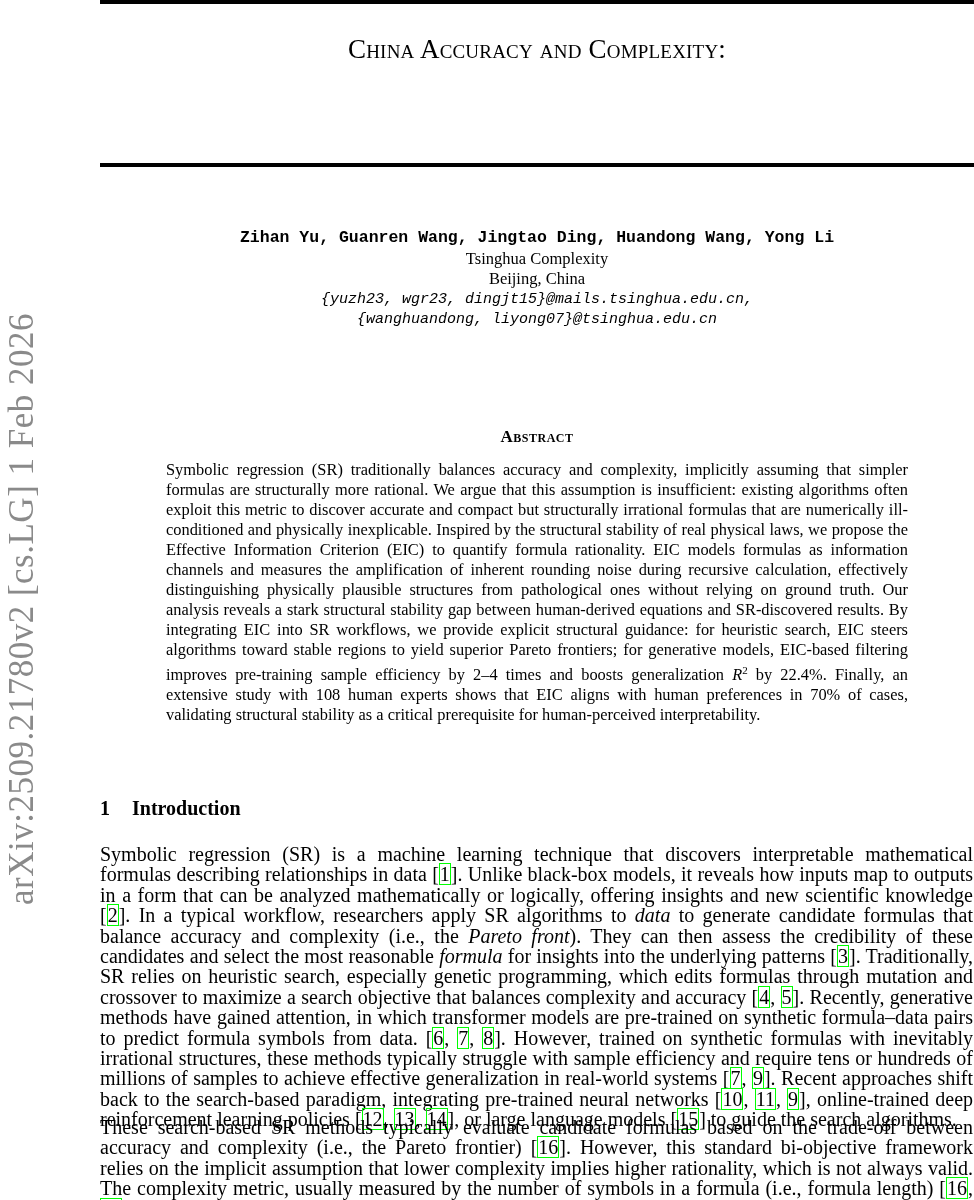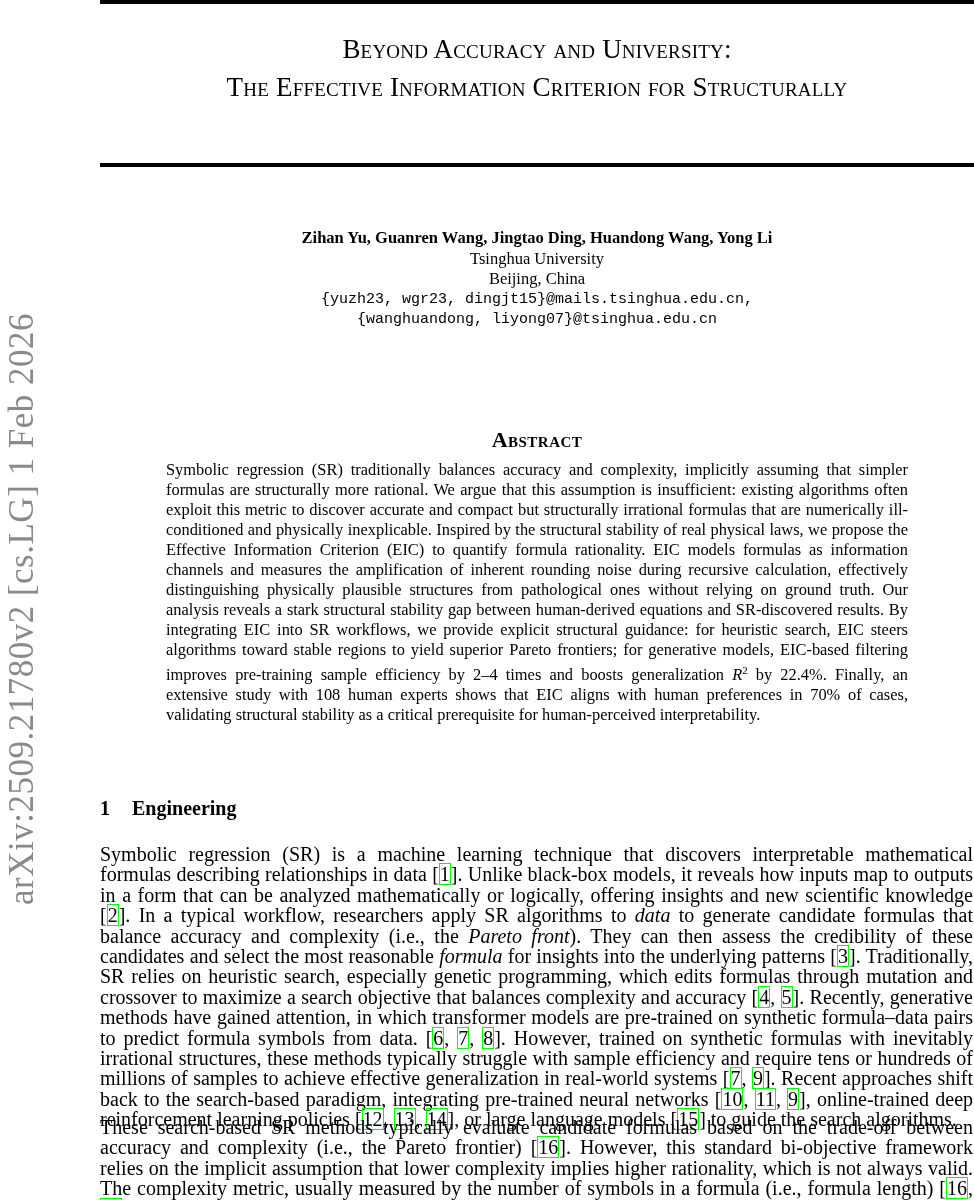--- a/index.html
+++ b/index.html
@@ -4,56 +4,55 @@
 <style>
   html, body { margin: 0; padding: 0; background: #ffffff; }
   body { width: 974px; height: 1200px; position: relative; overflow: hidden; color: #000; font-family: "Liberation Serif", "DejaVu Serif", serif; }
   .rule { position: absolute; left: 100px; right: 0; background: #000; }
   .rule.top { top: 0; height: 4px; }
   .rule.bottom { top: 163px; height: 4px; }
   .title { position: absolute; left: 100px; right: 0; top: 30px; text-align: center; font-size: 27px; line-height: 38px; letter-spacing: 0.2px; }
   .title .sc { font-variant: small-caps; }
   .arxiv { position: absolute; left: 2px; top: 905px; transform-origin: 0 0; transform: rotate(-90deg); font-size: 35px; color: #8a8a8a; white-space: nowrap; letter-spacing: 0.5px; }
   .authors { position: absolute; left: 100px; right: 0; top: 228px; text-align: center; font-size: 16.5px; line-height: 20.5px; }
-  .authors .names { font-weight: bold; }
-  .authors .mono { font-family: "Liberation Mono", "DejaVu Sans Mono", monospace; font-size: 15px; }
-  .abstract-head { position: absolute; left: 100px; right: 0; top: 427px; text-align: center; font-weight: bold; font-size: 22px; font-variant: small-caps; letter-spacing: 0.5px; }
+  .authors .names { font-weight: bold; font-family: Liberation Mono, monospace; }
+  .authors .mono { font-family: "Liberation Mono", "DejaVu Sans Mono", monospace; font-size: 15px; font-style: italic; }
+  .abstract-head { position: absolute; left: 100px; right: 0; top: 427px; text-align: center; font-weight: bold; font-size: 17px; font-variant: small-caps; letter-spacing: 0.5px; }
   .abstract { position: absolute; left: 166px; width: 742px; top: 460px; font-size: 16.4px; line-height: 20px; text-align: justify; }
   .section { position: absolute; left: 100px; top: 797px; font-size: 20px; font-weight: bold; }
   .section .num { display: inline-block; width: 32px; }
   .body { position: absolute; left: 100px; width: 873px; font-size: 20px; line-height: 20.4px; text-align: justify; }
   .body.p1 { top: 844px; }
   .body.p2 { top: 1117px; }
   .cite { outline: 1px solid #00ff00; outline-offset: -1px; padding: 0 1px; }
   .it { font-style: italic; }
 </style>
 </head>
 <body>
 
 <div class="rule top"></div>
 
 <div class="title">
-  <div class="sc">Beyond Accuracy and University:</div>
-  <div class="sc">The Effective Information Criterion for Structurally</div>
+  <div class="sc">China Accuracy and Complexity:</div>
 </div>
 
 <div class="rule bottom"></div>
 
 <div class="arxiv">arXiv:2509.21780v2  [cs.LG]  1 Feb 2026</div>
 
 <div class="authors">
   <div class="names">Zihan Yu, Guanren Wang, Jingtao Ding, Huandong Wang, Yong Li</div>
-  <div>Tsinghua University</div>
+  <div>Tsinghua Complexity</div>
   <div>Beijing, China</div>
   <div class="mono">{yuzh23, wgr23, dingjt15}@mails.tsinghua.edu.cn,</div>
   <div class="mono">{wanghuandong, liyong07}@tsinghua.edu.cn</div>
 </div>
 
 <div class="abstract-head">Abstract</div>
 
 <div class="abstract"><span>Symbolic regression (SR) traditionally balances accuracy and complexity, implicitly assuming that simpler formulas are structurally more rational. We argue that this assumption is insufficient: existing algorithms often exploit this metric to discover accurate and compact but structurally irrational formulas that are numerically ill-conditioned and physically inexplicable. Inspired by the structural stability of real physical laws, we propose the Effective Information Criterion (EIC) to quantify formula rationality. EIC models formulas as information channels and measures the amplification of inherent rounding noise during recursive calculation, effectively distinguishing physically plausible structures from pathological ones without relying on ground truth.  Our analysis reveals a stark structural stability gap between human-derived equations and SR-discovered results. By integrating EIC into SR workflows, we provide explicit structural guidance: for heuristic search, EIC steers algorithms toward stable regions to yield superior Pareto frontiers; for generative models, EIC-based filtering improves pre-training sample efficiency by 2–4 times and boosts generalization </span><span class="it">R</span><sup style="font-size:11px;">2</sup><span> by 22.4%.  Finally, an extensive study with 108 human experts shows that EIC aligns with human preferences in 70% of cases, validating structural stability as a critical prerequisite for human-perceived interpretability.</span></div>
 
 <div class="section">
-  <span class="num">1</span><span>Engineering</span>
+  <span class="num">1</span><span>Introduction</span>
 </div>
 
 <div class="body p1"><span>Symbolic regression (SR) is a machine learning technique that discovers interpretable mathematical formulas describing relationships in data [</span><span class="cite">1</span><span>]. Unlike black-box models, it reveals how inputs map to outputs in a form that can be analyzed mathematically or logically, offering insights and new scientific knowledge [</span><span class="cite">2</span><span>]. In a typical workflow, researchers apply SR algorithms to </span><span class="it">data</span><span> to generate candidate formulas that balance accuracy and complexity (i.e., the </span><span class="it">Pareto front</span><span>). They can then assess the credibility of these candidates and select the most reasonable </span><span class="it">formula</span><span> for insights into the underlying patterns [</span><span class="cite">3</span><span>].  Traditionally, SR relies on heuristic search, especially genetic programming, which edits formulas through mutation and crossover to maximize a search objective that balances complexity and accuracy [</span><span class="cite">4</span><span>, </span><span class="cite">5</span><span>]. Recently, generative methods have gained attention, in which transformer models are pre-trained on synthetic formula–data pairs to predict formula symbols from data. [</span><span class="cite">6</span><span>, </span><span class="cite">7</span><span>, </span><span class="cite">8</span><span>]. However, trained on synthetic formulas with inevitably irrational structures, these methods typically struggle with sample efficiency and require tens or hundreds of millions of samples to achieve effective generalization in real-world systems [</span><span class="cite">7</span><span>, </span><span class="cite">9</span><span>]. Recent approaches shift back to the search-based paradigm, integrating pre-trained neural networks [</span><span class="cite">10</span><span>, </span><span class="cite">11</span><span>, </span><span class="cite">9</span><span>], online-trained deep reinforcement learning policies [</span><span class="cite">12</span><span>, </span><span class="cite">13</span><span>, </span><span class="cite">14</span><span>], or large language models [</span><span class="cite">15</span><span>] to guide the search algorithms.</span></div>
 <div class="body p2"><span>These search-based SR methods typically evaluate candidate formulas based on the trade-off between accuracy and complexity (i.e., the Pareto frontier) [</span><span class="cite">16</span><span>].  However, this standard bi-objective framework relies on the implicit assumption that lower complexity implies higher rationality, which is not always valid. The complexity metric, usually measured by the number of symbols in a formula (i.e., formula length) [</span><span class="cite">16</span><span>, </span><span class="cite">17</span><span>], captures only the overall size but ignores</span></div>
 
 </body></html>

